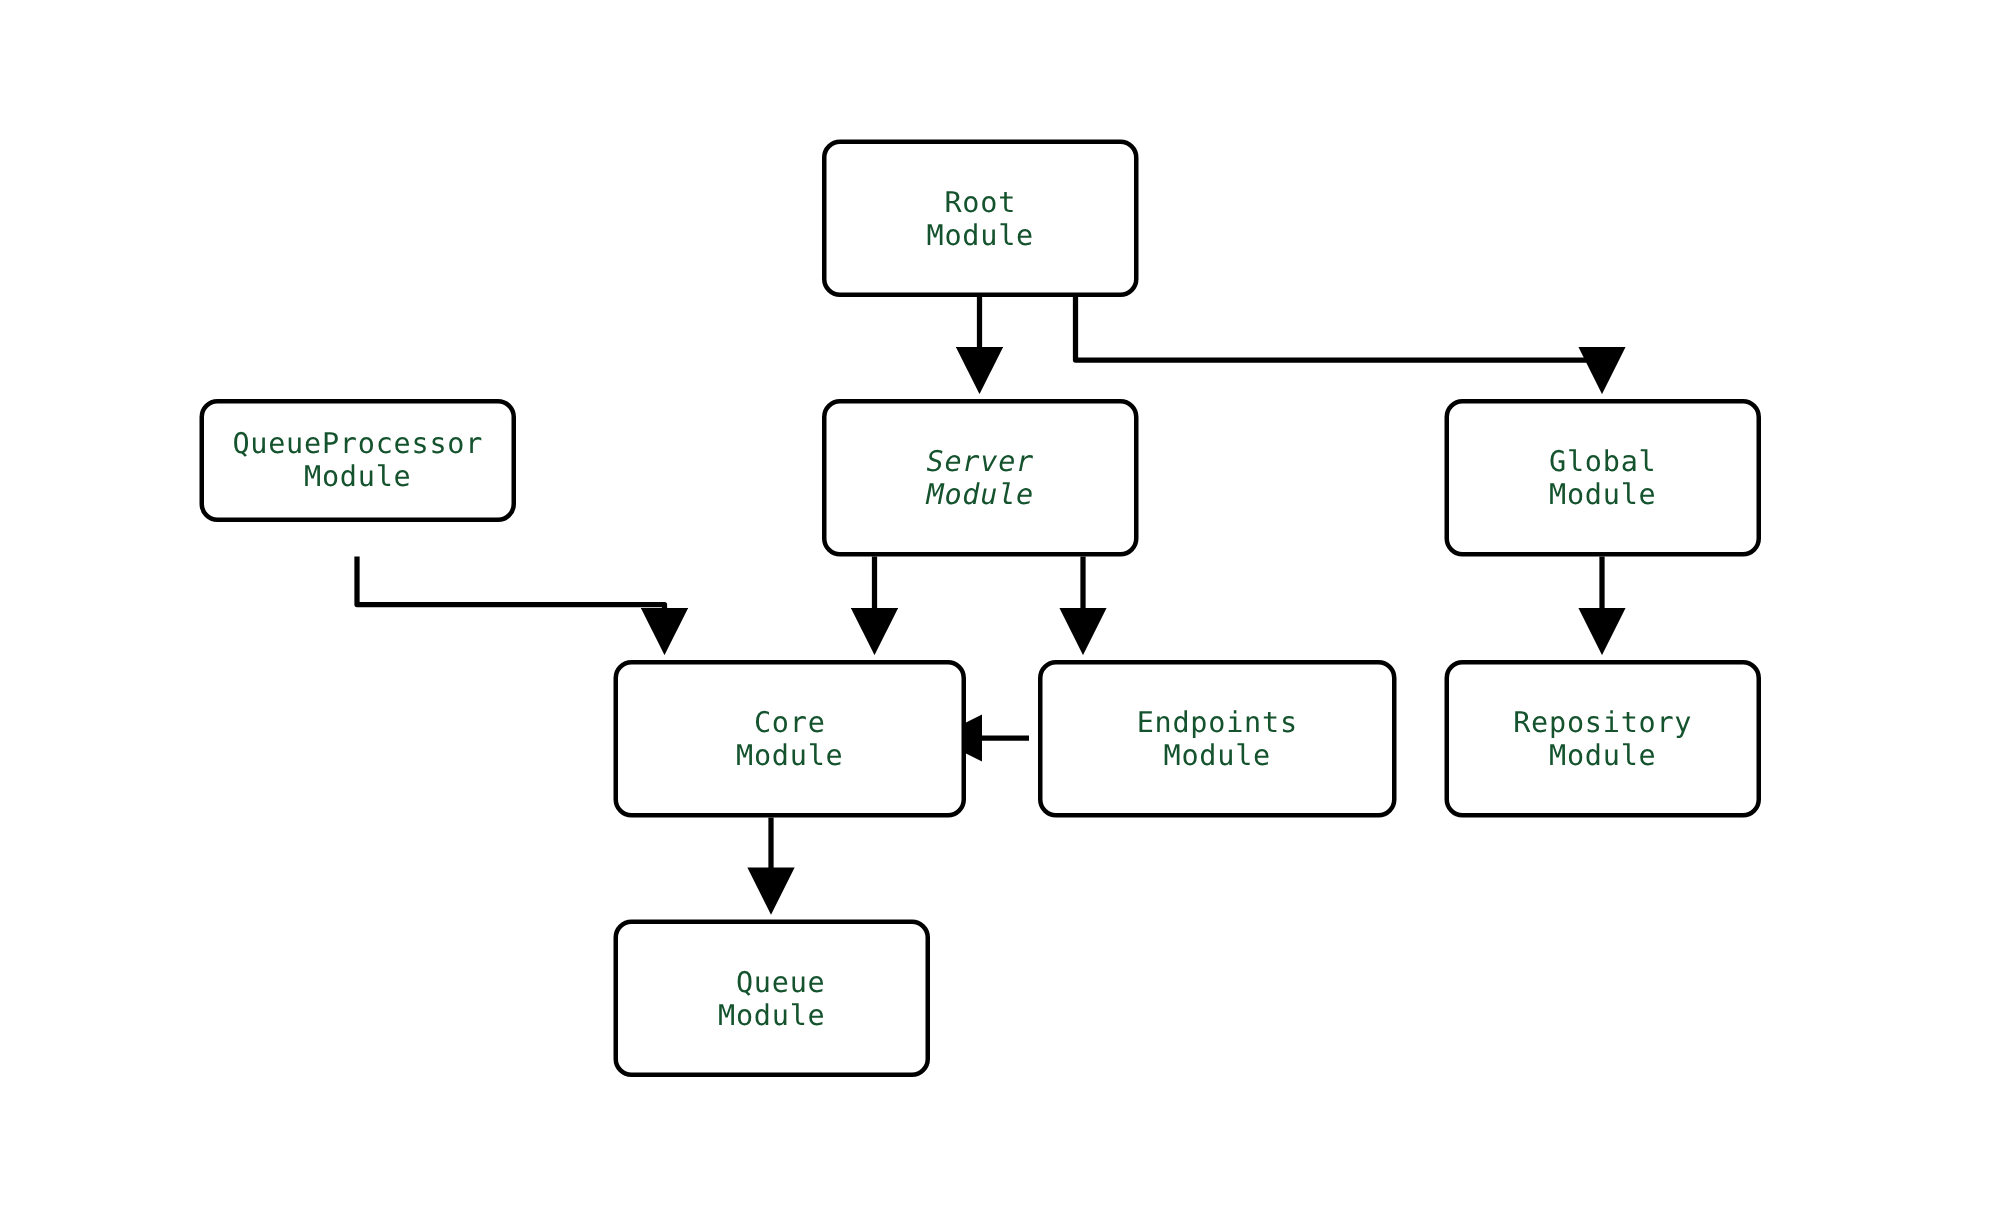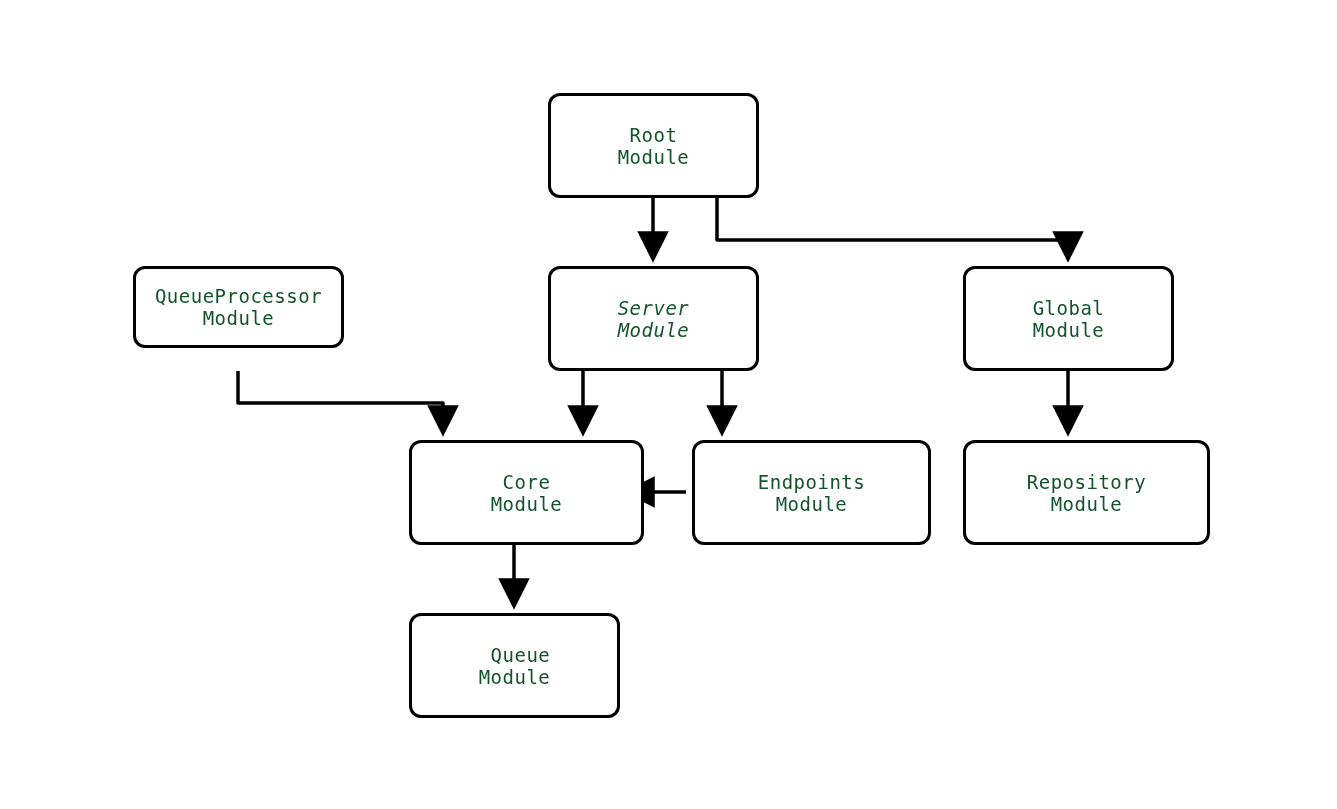--- a/index.html
+++ b/index.html
@@ -97,21 +97,21 @@
   <div class="node" style="left:409px; top:440px; width:235px; height:105px;border-radius:12px;">
     <span class="node-label">Core
 Module</span>
   </div>
 
   <div class="node" style="left:692px; top:440px; width:239px; height:105px;">
     <span class="node-label">Endpoints
 Module</span>
   </div>
 
-  <div class="node" style="left:963px; top:440px; width:247px; height:105px;align-items:center;">
+  <div class="node" style="left:963px; top:440px; width:211px; height:105px;align-items:center;">
     <span class="node-label">Repository
 Module</span>
   </div>
 
   <div class="node" style="left:409px; top:613px; width:211px; height:105px;text-align:right;">
     <span class="node-label">Queue
 Module</span>
   </div>
 
 </div>

